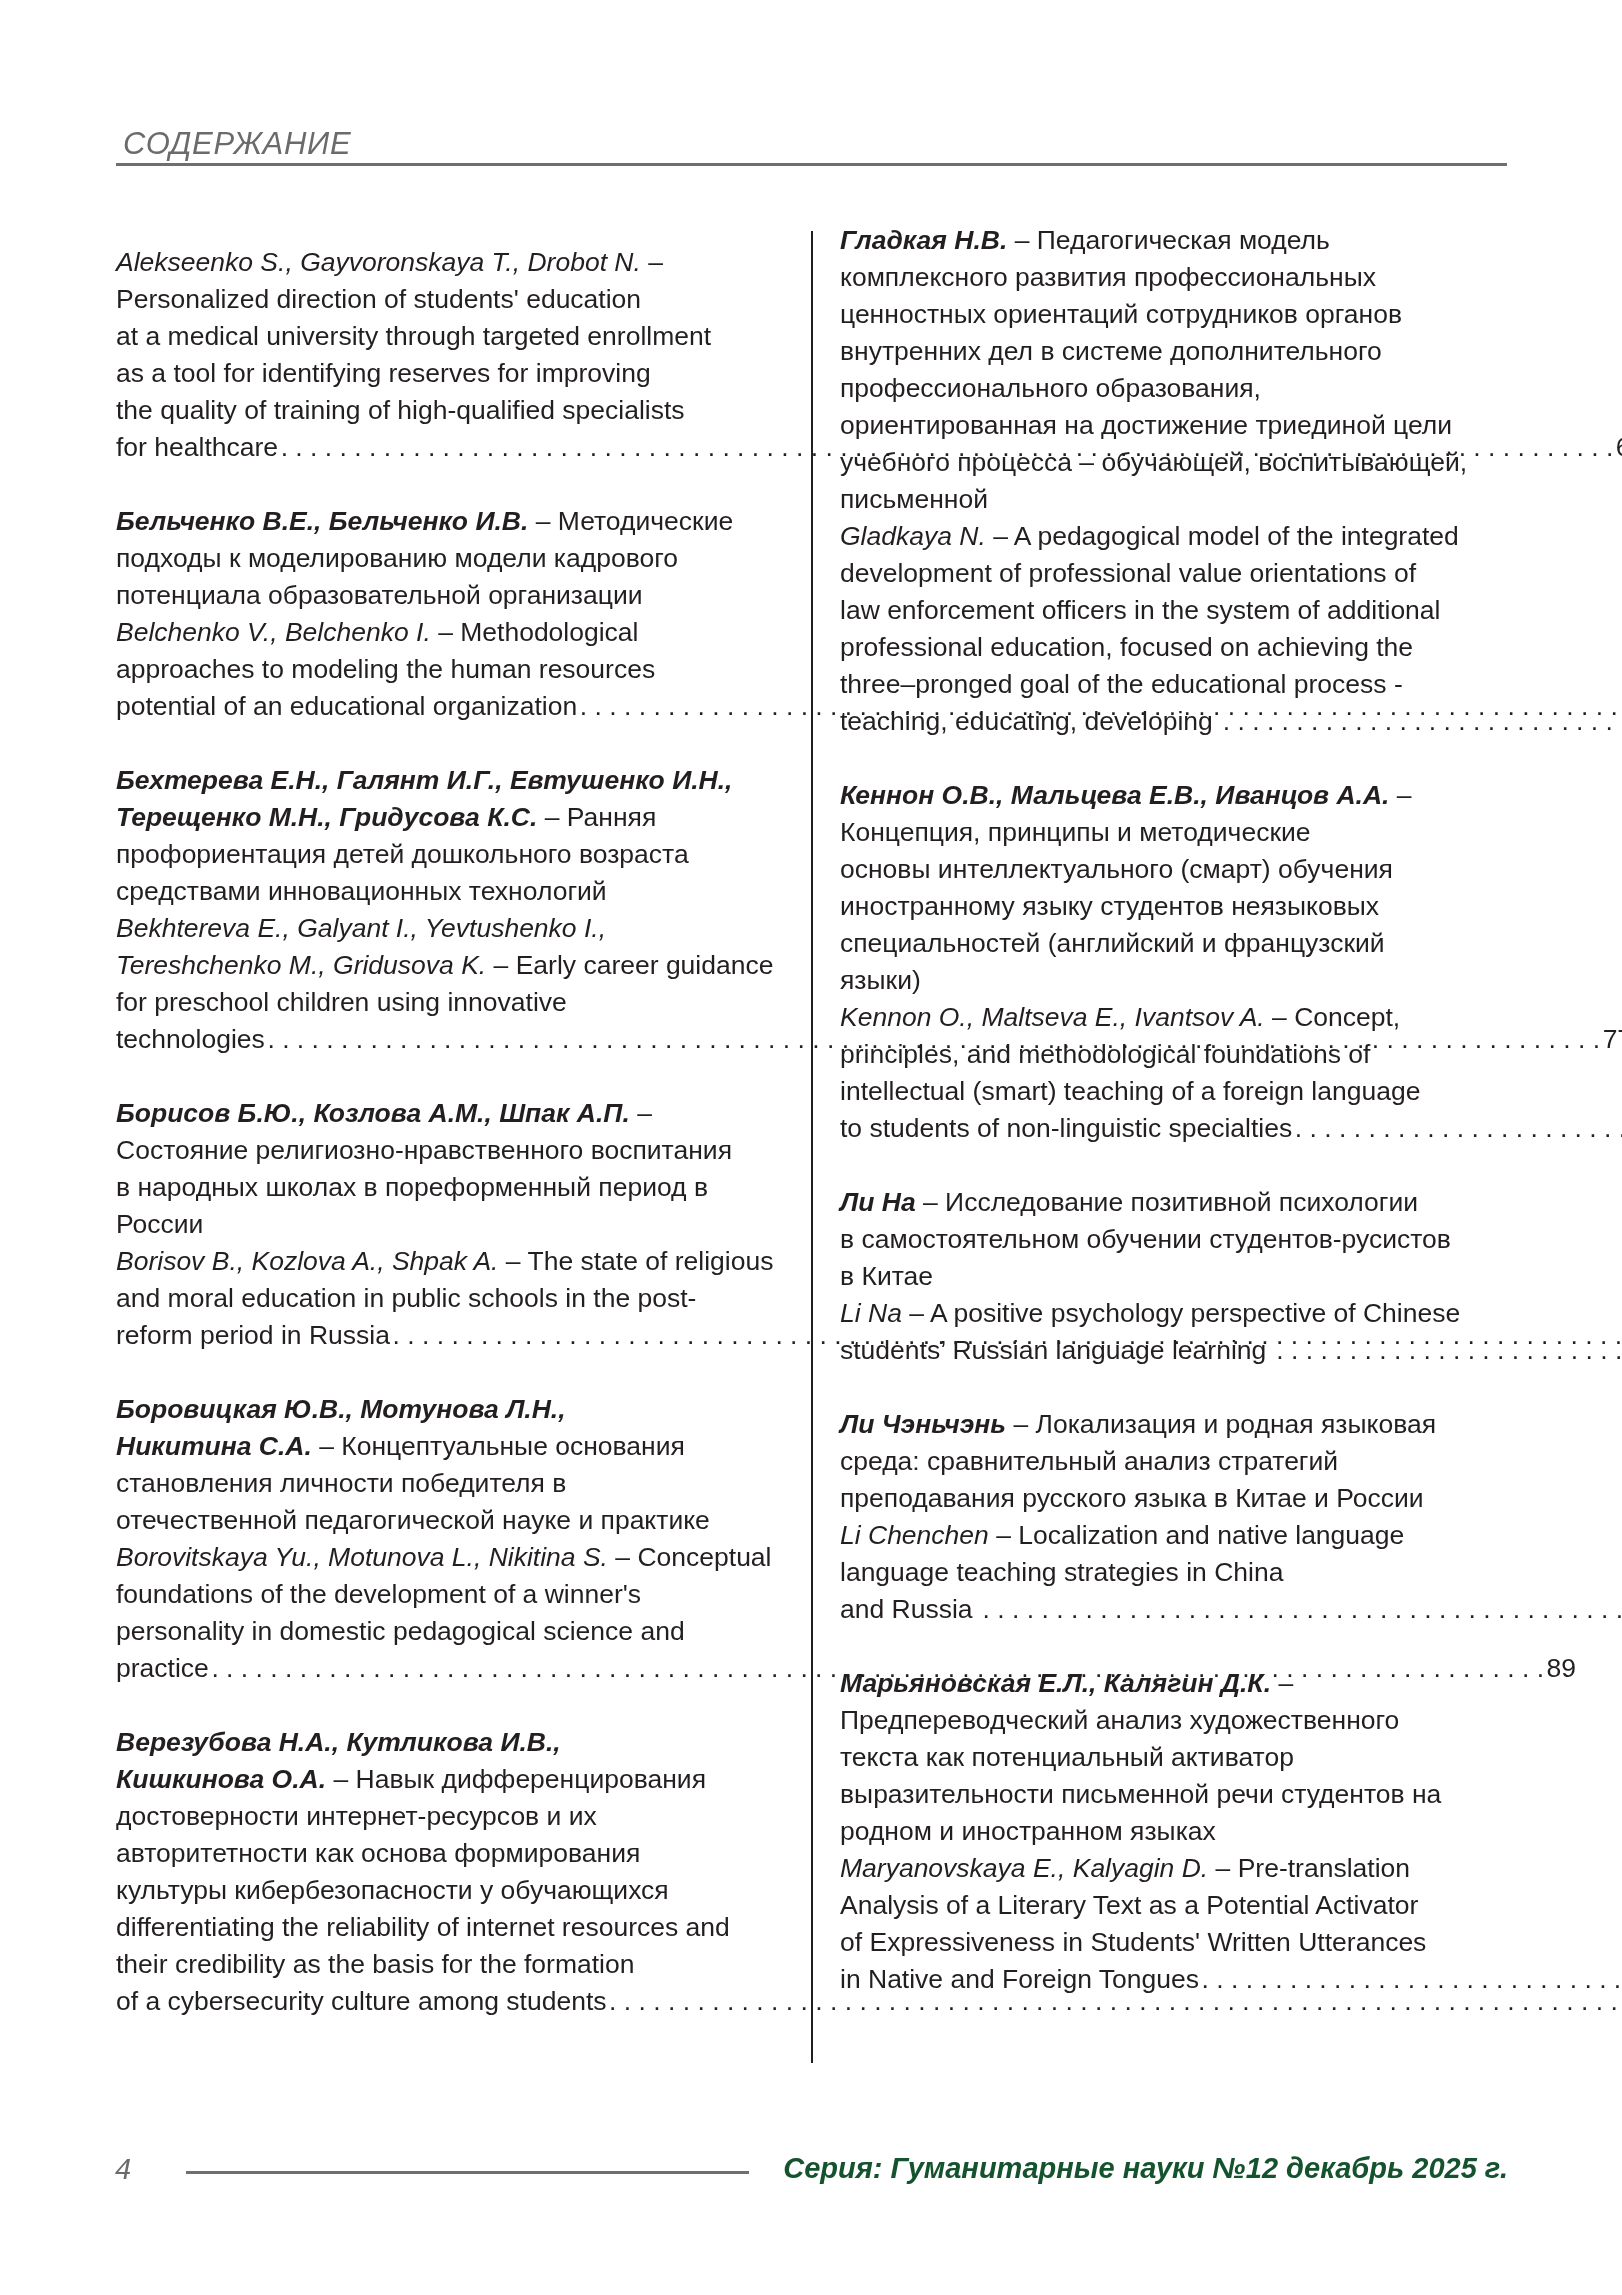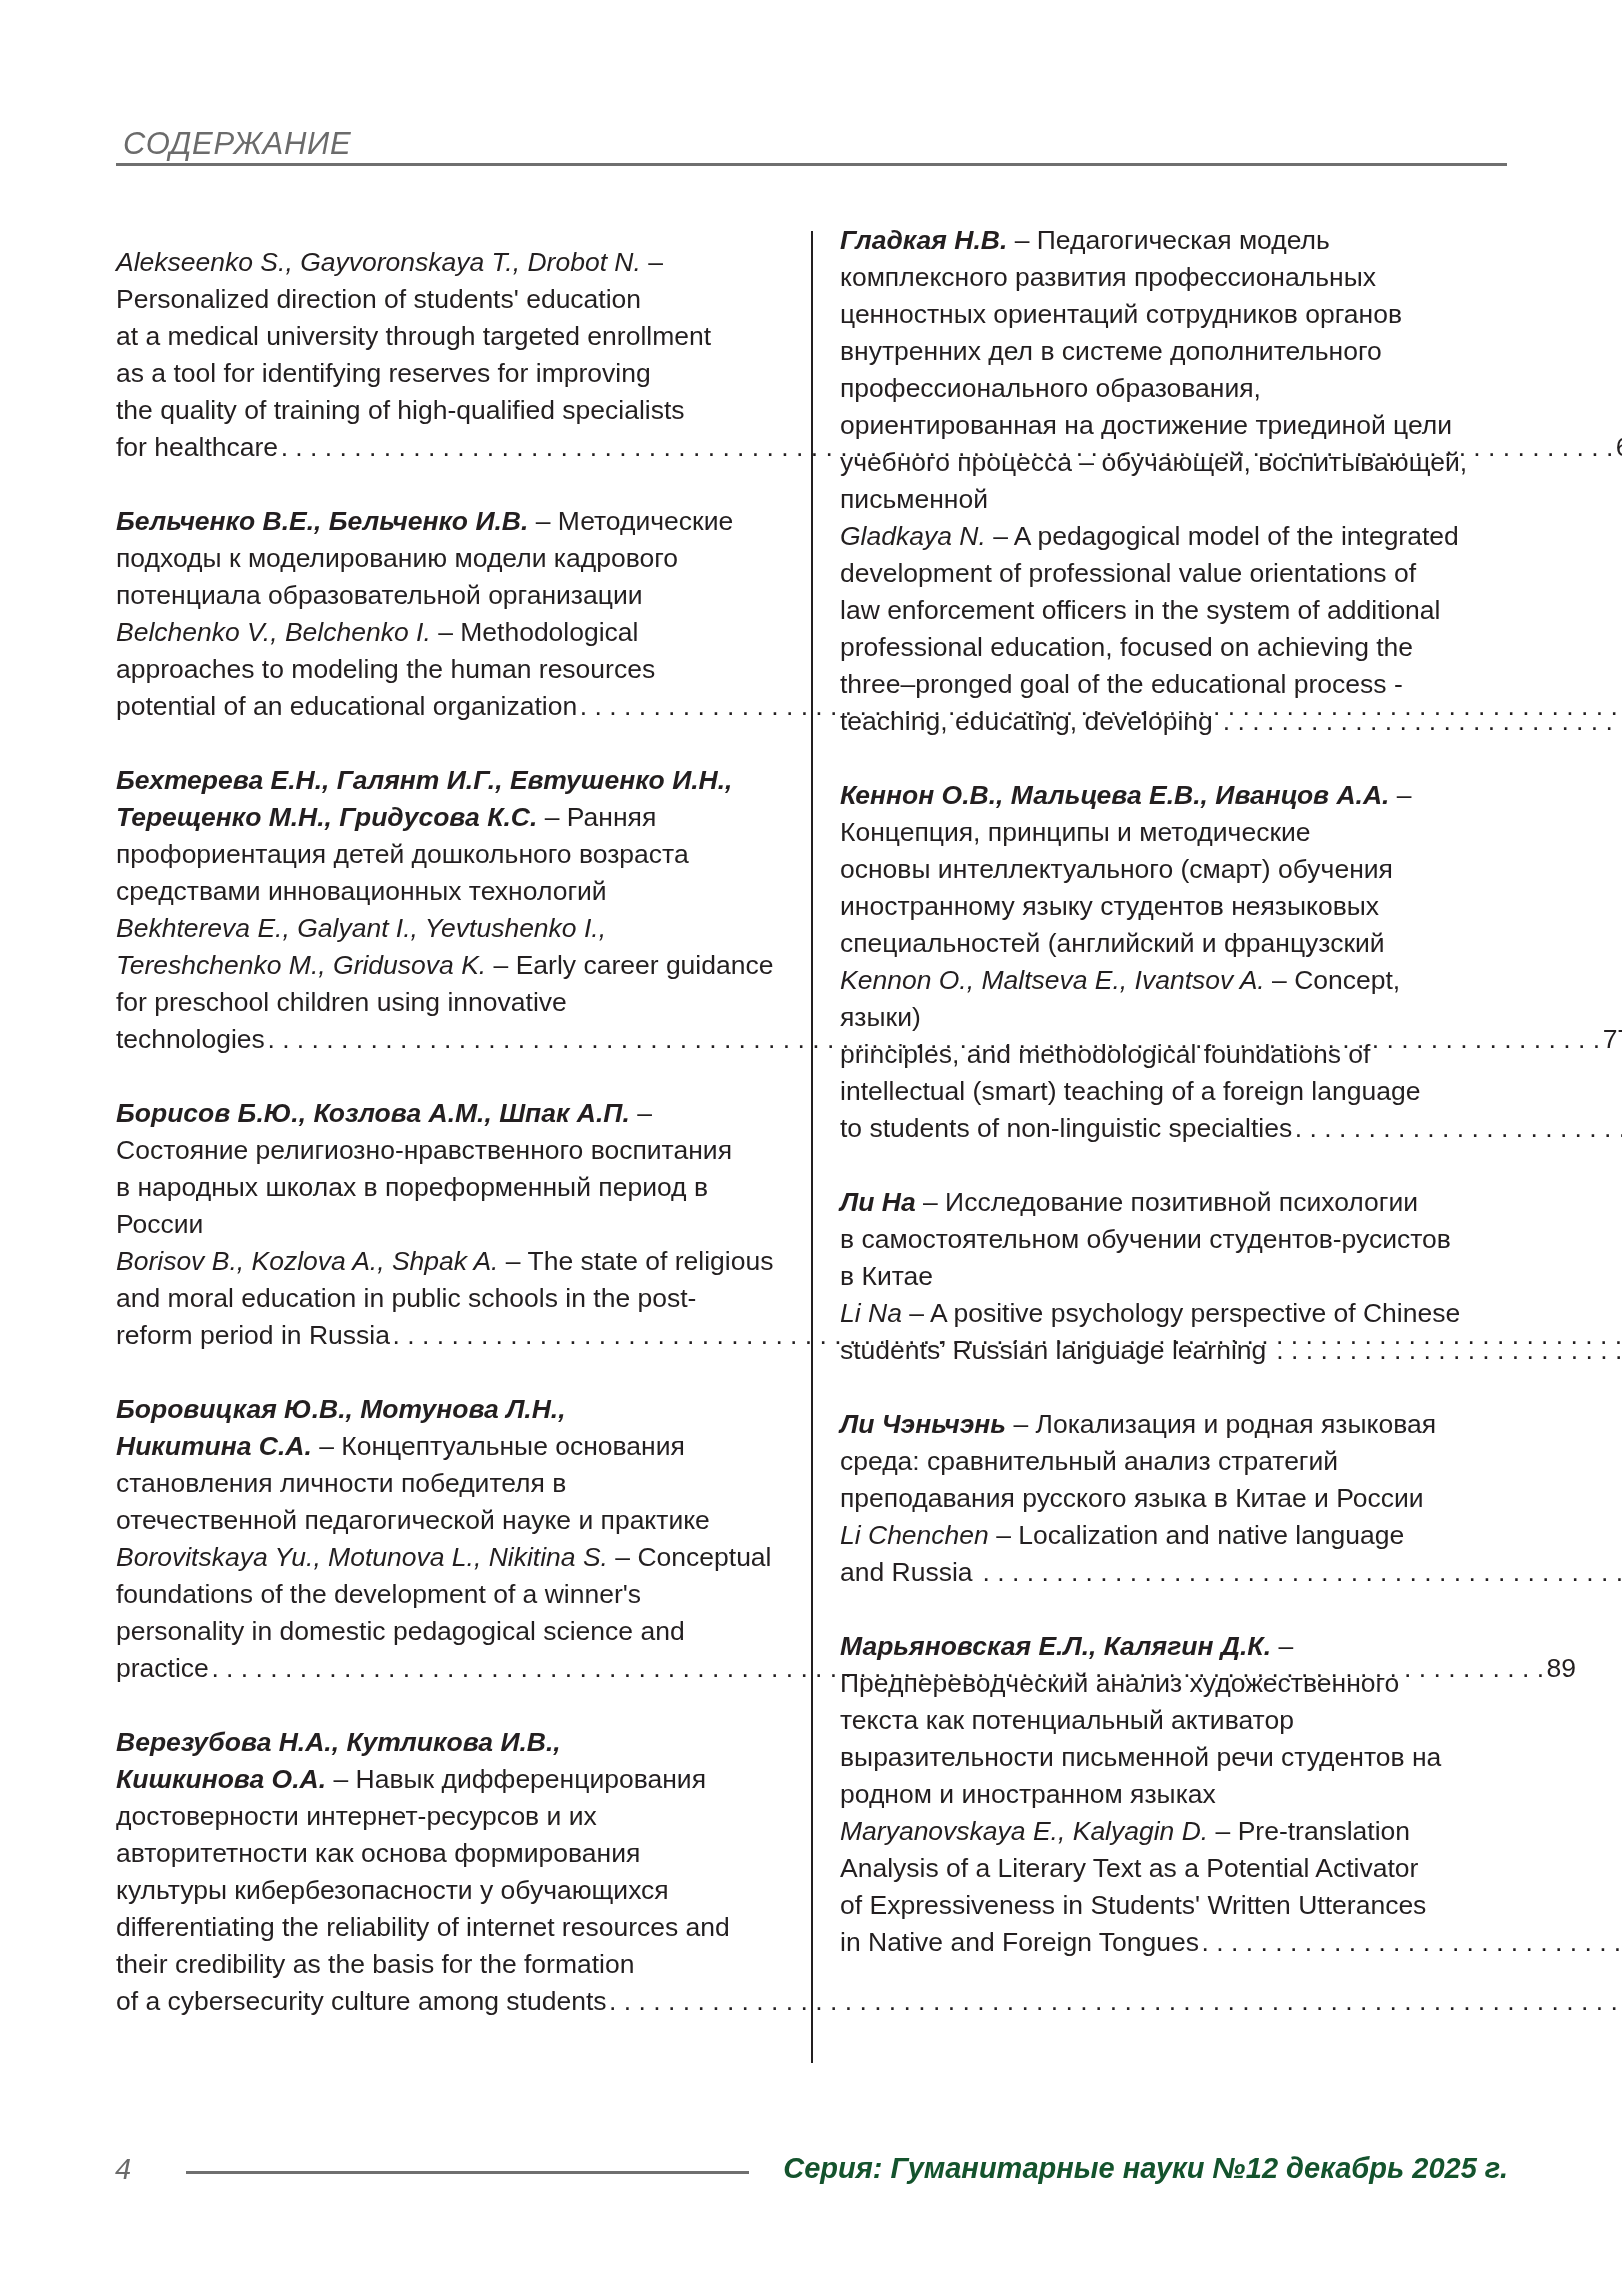--- a/index.html
+++ b/index.html
@@ -107,38 +107,39 @@
       <span class="line">professional education, focused on achieving the</span>
       <span class="line">three–pronged goal of the educational process -</span>
       <span class="line last-line"><span class="lt">teaching, educating, developing </span><span class="dots"></span></span>
     </div>
     <div class="entry">
       <span class="line"><span class="authors-ru">Кеннон О.В., Мальцева Е.В., Иванцов А.А.</span><span> –</span></span>
       <span class="line">Концепция, принципы и методические</span>
       <span class="line">основы интеллектуального (смарт) обучения</span>
       <span class="line">иностранному языку студентов неязыковых</span>
       <span class="line">специальностей (английский и французский</span>
+      <span class="line">языки)</span>
       <span class="line"><span class="authors-en">Kennon O., Maltseva E., Ivantsov A.</span><span> – Concept,</span></span>
-      <span class="line">языки)</span>
       <span class="line">principles, and methodological foundations of</span>
       <span class="line">intellectual (smart) teaching of a foreign language</span>
       <span class="line last-line"><span class="lt">to students of non-linguistic specialties</span><span class="dots"></span></span>
     </div>
     <div class="entry">
       <span class="line"><span class="authors-ru">Ли На</span><span> – Исследование позитивной психологии</span></span>
       <span class="line">в самостоятельном обучении студентов-русистов</span>
       <span class="line">в Китае</span>
       <span class="line"><span class="authors-en">Li Na</span><span> – A positive psychology perspective of Chinese</span></span>
       <span class="line last-line"><span class="lt">students’ Russian language learning </span><span class="dots"></span></span>
     </div>
     <div class="entry">
       <span class="line"><span class="authors-ru">Ли Чэньчэнь</span><span> – Локализация и родная языковая</span></span>
       <span class="line">среда: сравнительный анализ стратегий</span>
       <span class="line">преподавания русского языка в Китае и России</span>
       <span class="line"><span class="authors-en">Li Chenchen</span><span> – Localization and native language</span></span>
+      <span class="line">language teaching strategies in China</span>
       <span class="line last-line"><span class="lt">and Russia </span><span class="dots"></span></span>
     </div>
     <div class="entry">
       <span class="line"><span class="authors-ru">Марьяновская Е.Л., Калягин Д.К.</span><span> –</span></span>
       <span class="line">Предпереводческий анализ художественного</span>
       <span class="line">текста как потенциальный активатор</span>
       <span class="line">выразительности письменной речи студентов на</span>
       <span class="line">родном и иностранном языках</span>
       <span class="line"><span class="authors-en">Maryanovskaya E., Kalyagin D.</span><span> – Pre-translation</span></span>
       <span class="line">Analysis of a Literary Text as a Potential Activator</span>

